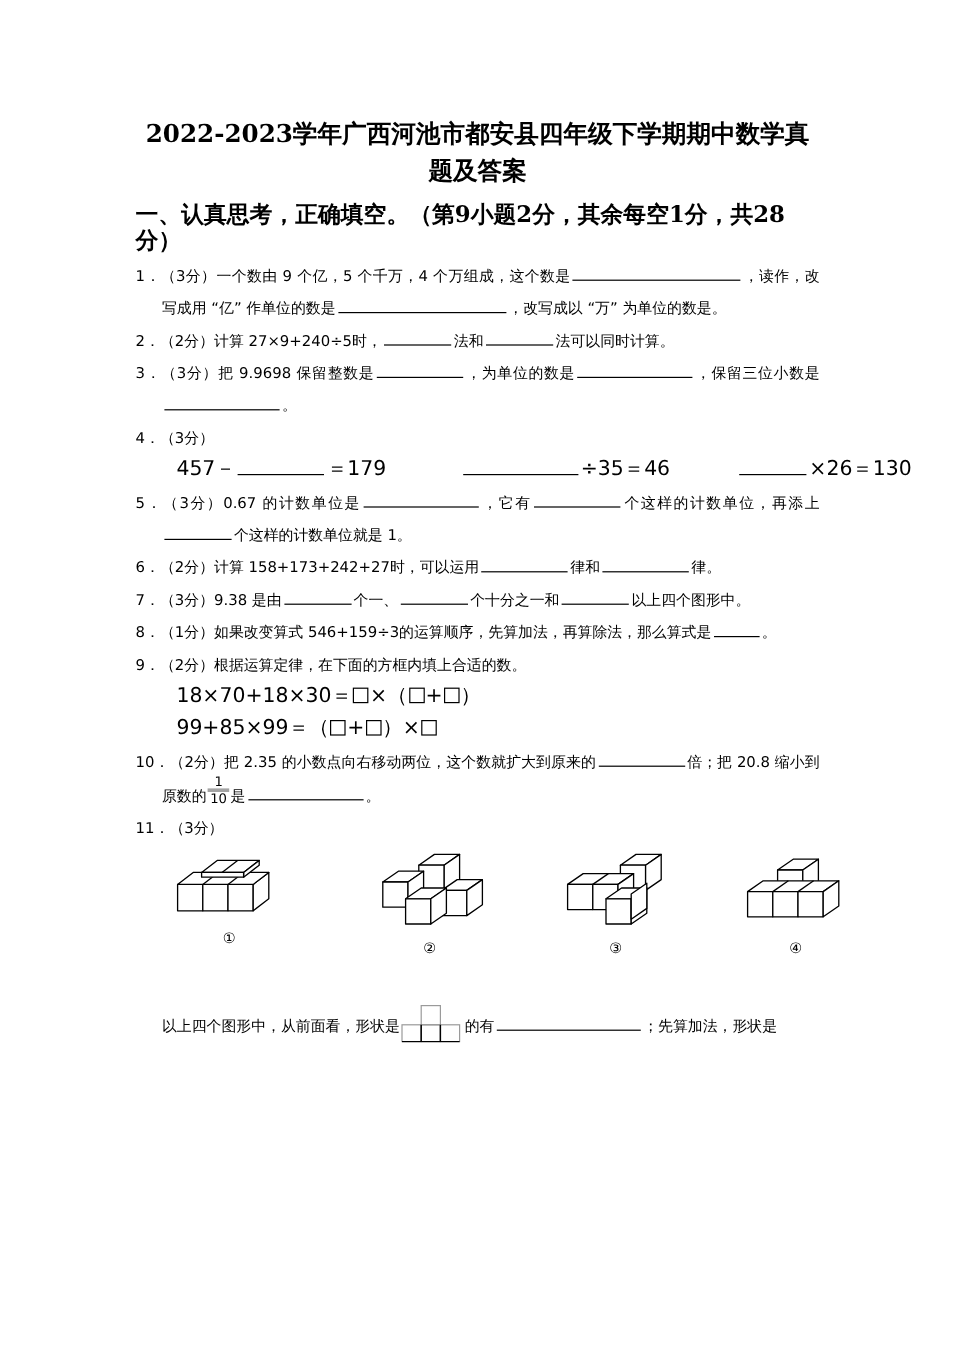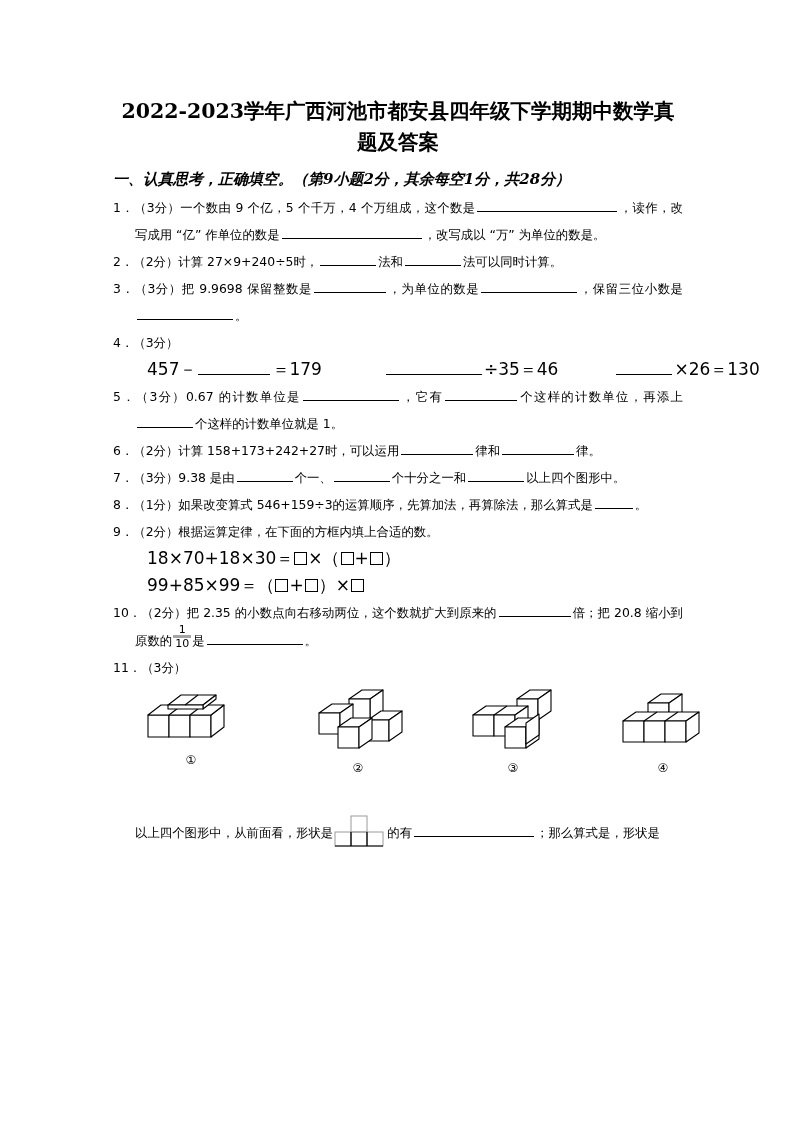--- a/index.html
+++ b/index.html
@@ -38,24 +38,23 @@
     text-align: center;
     letter-spacing: 0px;
     margin: 0 0 6px 0;
     padding: 0 2px;
   }
 
   
   .section-head {
     font-family: "DejaVu Serif", "Liberation Serif", serif;
     font-weight: bold;
-    font-size: 15px;
+    font-size: 19px;
     line-height: 22px;
     margin: 10px 0 4px 0;
-    font-style: italic;
   }
 
   
   .q {
     font-size: 12.4px;
     line-height: 27px;
     margin: 0 0 0 0;
     text-align: justify;
     text-justify: inter-ideograph;
     word-break: break-all;
@@ -323,17 +322,17 @@
   <div class="final-line">
     <span>以上四个图形中，从前面看，形状是</span><span class="mini-shape"><svg width="52" height="34" viewBox="0 0 52 34">
             <g fill="none" stroke="#000000" stroke-width="1">
               <rect x="17" y="3" width="16" height="16" stroke="#9a9a9a"></rect>
               <rect x="1" y="19" width="16" height="14" stroke="#9a9a9a"></rect>
               <rect x="17" y="19" width="16" height="14" stroke="#9a9a9a"></rect>
               <rect x="33" y="19" width="16" height="14" stroke="#9a9a9a"></rect>
               <path d="M1 33 L49 33" stroke="#000000" stroke-width="1.2"></path>
               <path d="M17 19 L17 33 M33 19 L33 33" stroke="#000000" stroke-width="1.2"></path>
             </g>
-          </svg></span><span>的有</span><span class="blank b-xl"></span><span>；那么算式是，形状是</span>
+          </svg></span><span>的有</span><span class="blank b-xl"></span><span>；先算加法，形状是</span>
   </div>
 
  </div>
 </div>
 
 </body></html>

